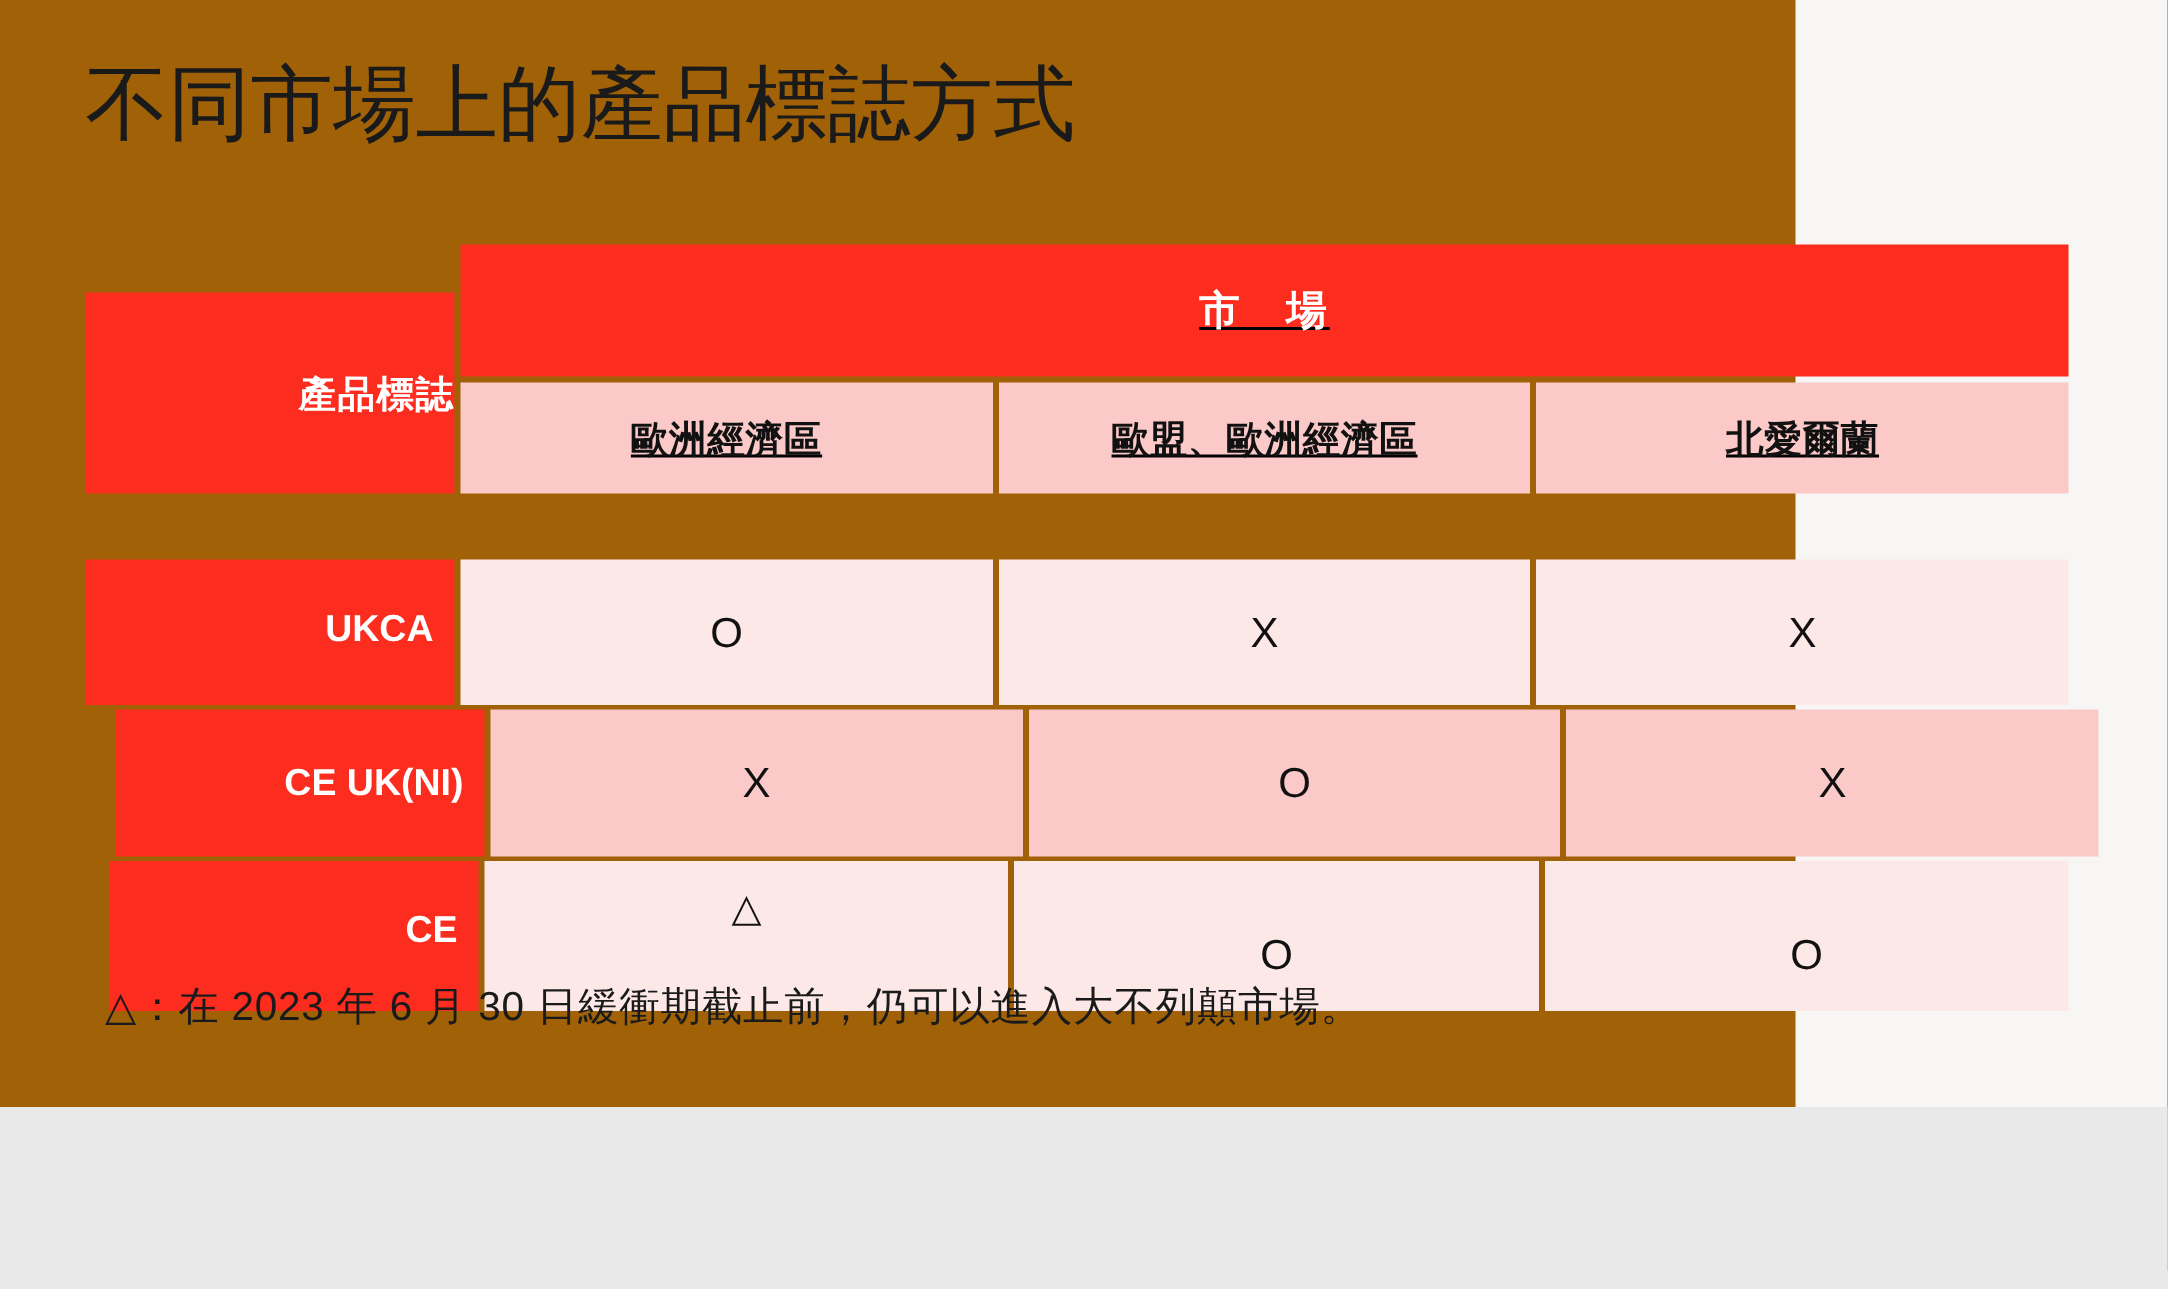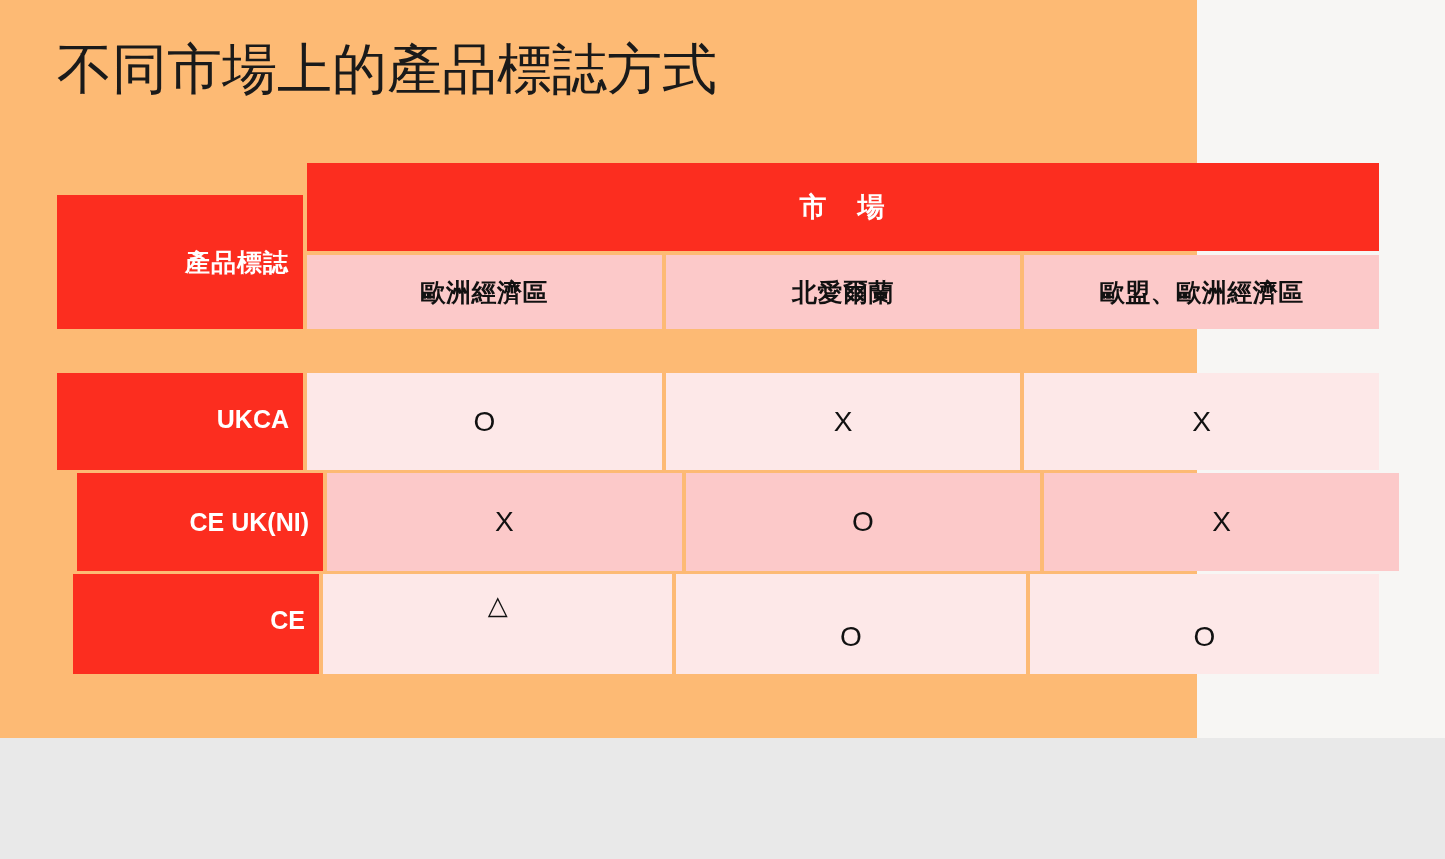--- a/index.html
+++ b/index.html
@@ -11,21 +11,21 @@
     height: 859px;
     overflow: hidden;
     background: #f7f6f4;
     font-family: "Liberation Sans", "DejaVu Sans", sans-serif;
     -webkit-font-smoothing: antialiased;
   }
   #page {
     position: relative;
     width: 1197px;
     height: 859px;
-    background: #fdba74;
+    background: #a16207;
   }
 
   
   #page-title {
     position: absolute;
     left: 57px;
     top: 38px;
     font-size: 55px;
     font-weight: 400;
     letter-spacing: 0px;
@@ -67,29 +67,29 @@
     width: 246px;
     flex: 0 0 246px;
     background: #fc2d1f;
     color: #ffffff;
     font-size: 25px;
     font-weight: bold;
     display: flex;
     align-items: center;
     justify-content: flex-end;
     box-sizing: border-box;
-    padding-right: 14px;
     letter-spacing: 1px;
     margin-top: 32px;
   }
   #header-right {
     flex: 1 1 auto;
     display: flex;
     flex-direction: column;
     margin-left: 4px;
+    text-decoration: underline;
   }
   #market-supertitle {
     height: 88px;
     background: #fc2d1f;
     color: #ffffff;
     font-size: 27px;
     font-weight: bold;
     display: flex;
     align-items: center;
     justify-content: center;
@@ -194,22 +194,22 @@
   <div id="page-title">不同市場上的產品標誌方式</div>
 
   <div id="markings-table">
 
     <div id="header-band">
       <div id="corner-cell">產品標誌</div>
       <div id="header-right">
         <div id="market-supertitle">市　場</div>
         <div id="market-subheaders">
           <div class="subheader-cell">歐洲經濟區</div>
+          <div class="subheader-cell">歐盟、歐洲經濟區</div>
           <div class="subheader-cell">北愛爾蘭</div>
-          <div class="subheader-cell">歐盟、歐洲經濟區</div>
         </div>
       </div>
     </div>
 
     <div class="body-row row-1 shade-light">
       <div class="label-col">UKCA</div>
       <div class="cells-wrap">
         <div class="data-cell">O</div>
         <div class="data-cell">X</div>
         <div class="data-cell">X</div>
@@ -229,18 +229,19 @@
       <div class="label-col">CE</div>
       <div class="cells-wrap">
         <div class="data-cell cell-raised">△</div>
         <div class="data-cell cell-lowered">O</div>
         <div class="data-cell cell-lowered">O</div>
       </div>
     </div>
 
   </div>
 
+  <div id="footnote">△：在 2023 年 6 月 30 日緩衝期截止前，仍可以進入大不列顛市場。</div>
 
   <div id="footer-band">
     
   </div>
 
 </div>
 
 </body></html>

